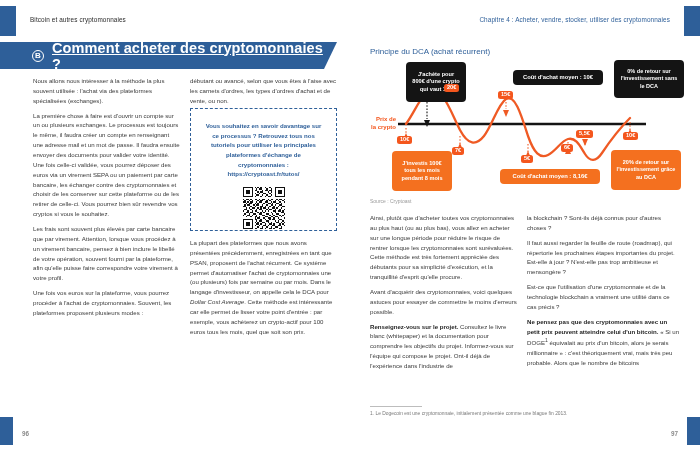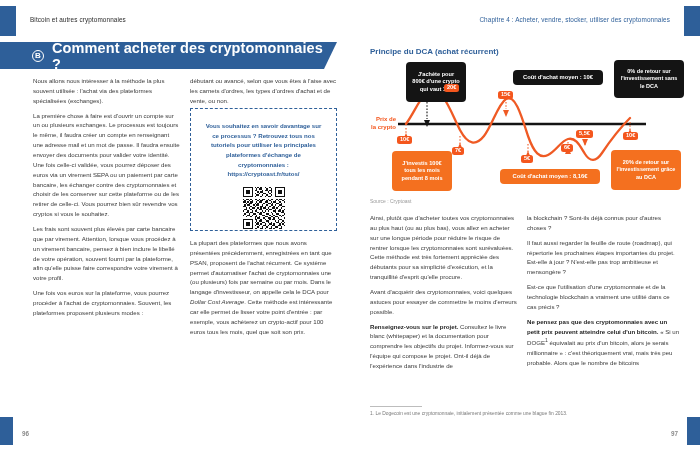--- a/index.html
+++ b/index.html
@@ -46,21 +46,21 @@
   }
   .section-badge {
     width: 12px; height: 12px; border-radius: 50%;
     border: 1.3px solid #ffffff; color: #ffffff;
     font-size: 8px; font-weight: bold;
     display: flex; align-items: center; justify-content: center;
     margin-left: 32px; flex: none; line-height: 1;
   }
   .section-title {
     color: #ffffff; font-size: 14.5px; font-weight: bold;
-    margin-left: 8px; letter-spacing: .1px;
+    margin-left: 8px; letter-spacing: .1px; text-decoration: underline;
   }
 
   
   .col { position: absolute; font-size: 6.1px; line-height: 1.62; color: #3a3a3a; text-align: left; }
   .col p { margin-bottom: 5px; }
   .col p:last-child { margin-bottom: 0; }
   .col b, .col strong { color: #1f1f1f; }
   .col i, .col em { font-style: italic; }
 
   .l-col1 { left: 33px;  top: 76px;  width: 147px; }
@@ -75,21 +75,21 @@
   .promo-text {
     color: #2e5f99; font-size: 6.1px; font-weight: bold; line-height: 1.58;
     text-align: center; padding: 12px 13px 0 13px;
   }
   .qr-wrap { display: flex; justify-content: center; margin-top: 8px; }
   .qr { width: 42px; height: 42px; display: block; }
 
   
   .fig-title {
     position: absolute; left: 20px; top: 47px;
-    font-size: 8px; font-weight: bold; color: #2e5f99; text-align: right;
+    font-size: 8px; font-weight: normal; color: #2e5f99; text-align: right;
   }
 
   
   .figure {
     position: absolute; left: 8px; top: 58px; width: 340px; height: 140px;
   }
   .fig-svg { position: absolute; left: 0; top: 0; }
 
   .ibox {
     position: absolute; border-radius: 4px; display: flex;

